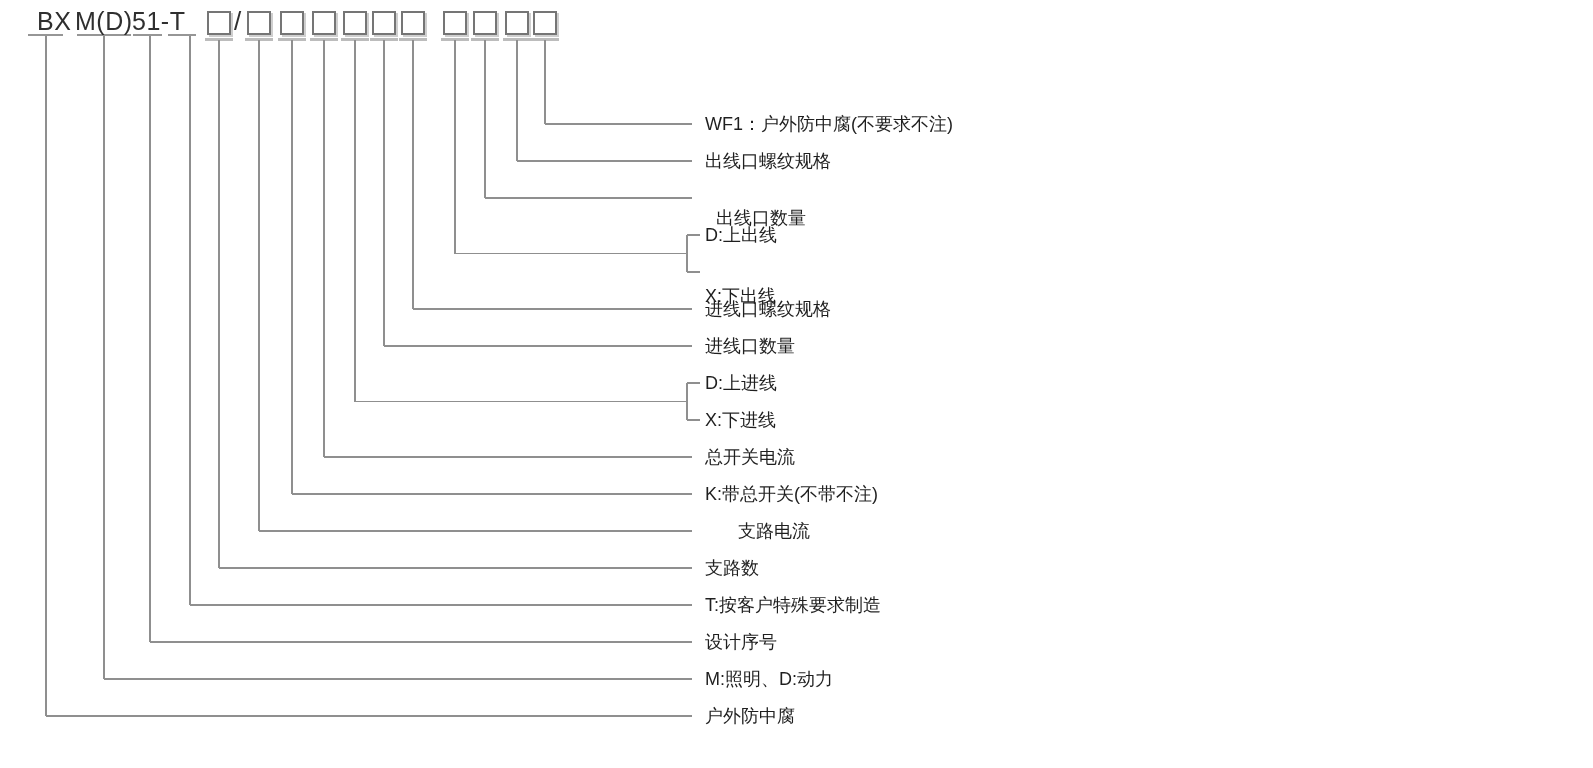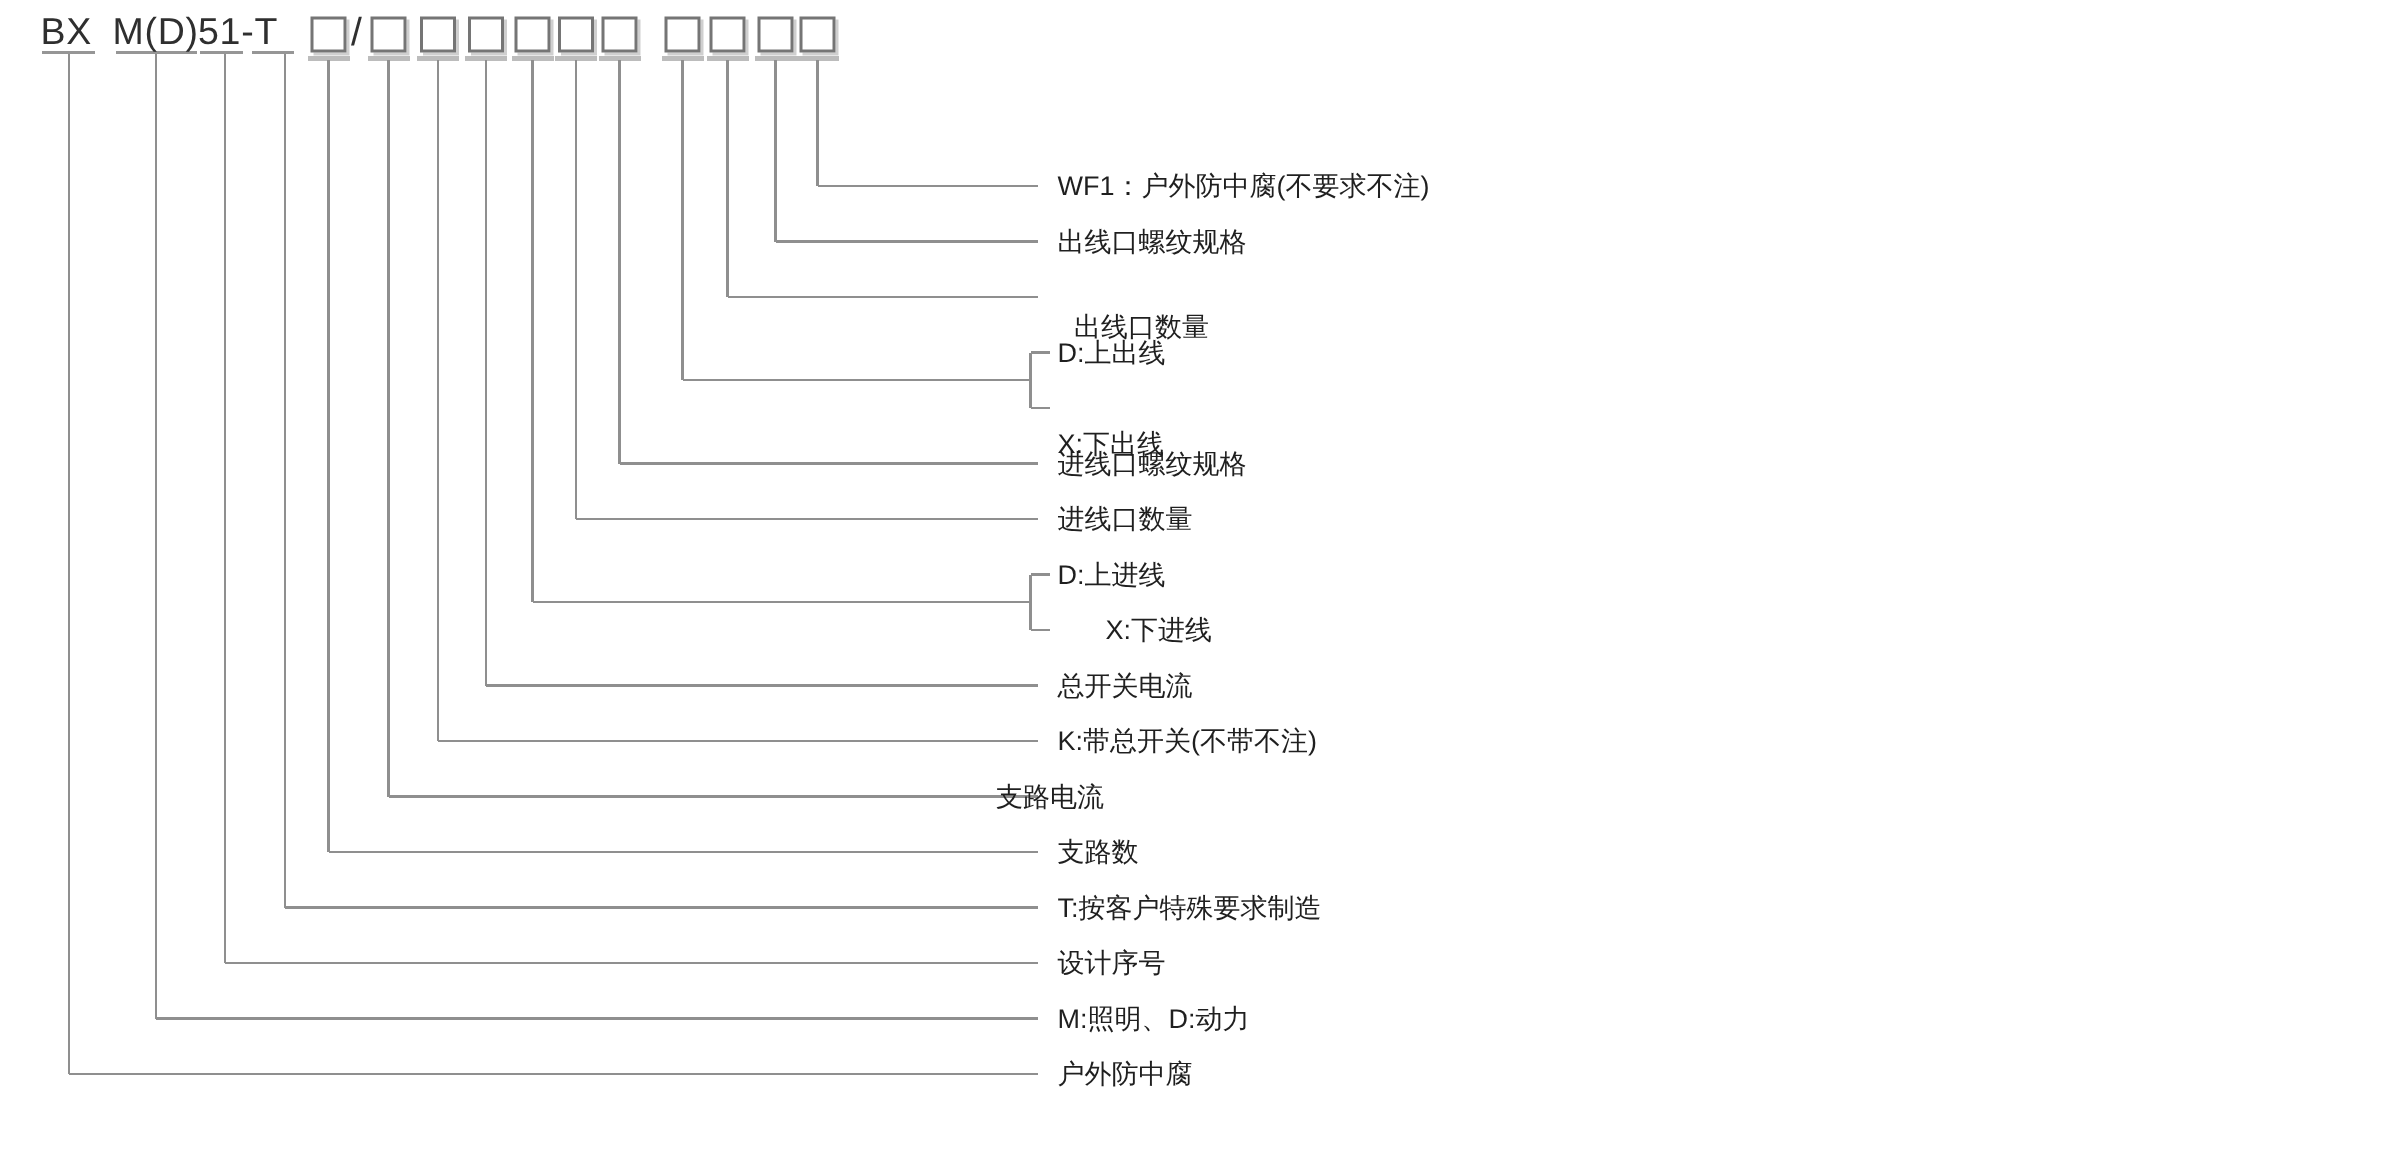--- a/index.html
+++ b/index.html
@@ -75,21 +75,21 @@
       <line x1="687" y1="235" x2="700" y2="235" stroke="#8f8f8f" stroke-width="1.6"></line>
       <line x1="687" y1="272" x2="700" y2="272" stroke="#8f8f8f" stroke-width="1.6"></line>
       <line x1="485" y1="40" x2="485" y2="198" stroke="#8f8f8f" stroke-width="1.6"></line>
       <line x1="485" y1="198" x2="692" y2="198" stroke="#8f8f8f" stroke-width="1.6"></line>
       <line x1="517" y1="40" x2="517" y2="161" stroke="#8f8f8f" stroke-width="1.6"></line>
       <line x1="517" y1="161" x2="692" y2="161" stroke="#8f8f8f" stroke-width="1.6"></line>
       <line x1="545" y1="40" x2="545" y2="124" stroke="#8f8f8f" stroke-width="1.6"></line>
       <line x1="545" y1="124" x2="692" y2="124" stroke="#8f8f8f" stroke-width="1.6"></line>
     </svg>
 
-  <span class="code-seg" style="left:27px">BX</span>
+  <span class="code-seg" style="left:37px">BX</span>
   <span class="code-seg" style="left:75px">M(D)</span>
   <span class="code-seg" style="left:132px">51-T</span>
   <span class="code-slash" style="left:234px">/</span>
 
   <div id="boxes-layer">
       <div class="pbox" style="left: 207px; top: 11px;"></div>
       <div class="pbox" style="left: 247px; top: 11px;"></div>
       <div class="pbox" style="left: 280px; top: 11px;"></div>
       <div class="pbox" style="left: 312px; top: 11px;"></div>
       <div class="pbox" style="left: 343px; top: 11px;"></div>
@@ -102,23 +102,23 @@
     </div>
   <div id="labels-layer">
       <div class="label" style="left: 705px; top: 111px;">WF1：户外防中腐(不要求不注)</div>
       <div class="label" style="left: 705px; top: 148px;">出线口螺纹规格</div>
       <div class="label" style="left: 716px; top: 185px; margin-top: 20px;">出线口数量</div>
       <div class="label" style="left: 705px; top: 222px;">D:上出线</div>
       <div class="label" style="left: 705px; top: 259px; margin-top: 24px;">X:下出线</div>
       <div class="label" style="left: 705px; top: 296px;">进线口螺纹规格</div>
       <div class="label" style="left: 705px; top: 333px;">进线口数量</div>
       <div class="label" style="left: 705px; top: 370px;">D:上进线</div>
-      <div class="label" style="left: 705px; top: 407px; margin-left: 32px;">X:下进线</div>
+      <div class="label" style="left: 705px; top: 407px;">X:下进线</div>
       <div class="label" style="left: 705px; top: 444px;">总开关电流</div>
       <div class="label" style="left: 705px; top: 481px;">K:带总开关(不带不注)</div>
-      <div class="label" style="left: 664px; top: 518px;">支路电流</div>
+      <div class="label" style="left: 738px; top: 518px;">支路电流</div>
       <div class="label" style="left: 705px; top: 555px;">支路数</div>
       <div class="label" style="left: 705px; top: 592px;">T:按客户特殊要求制造</div>
       <div class="label" style="left: 705px; top: 629px;">设计序号</div>
       <div class="label" style="left: 705px; top: 666px;">M:照明、D:动力</div>
       <div class="label" style="left: 705px; top: 703px;">户外防中腐</div>
     </div>
 </div>
 
 </body></html>

